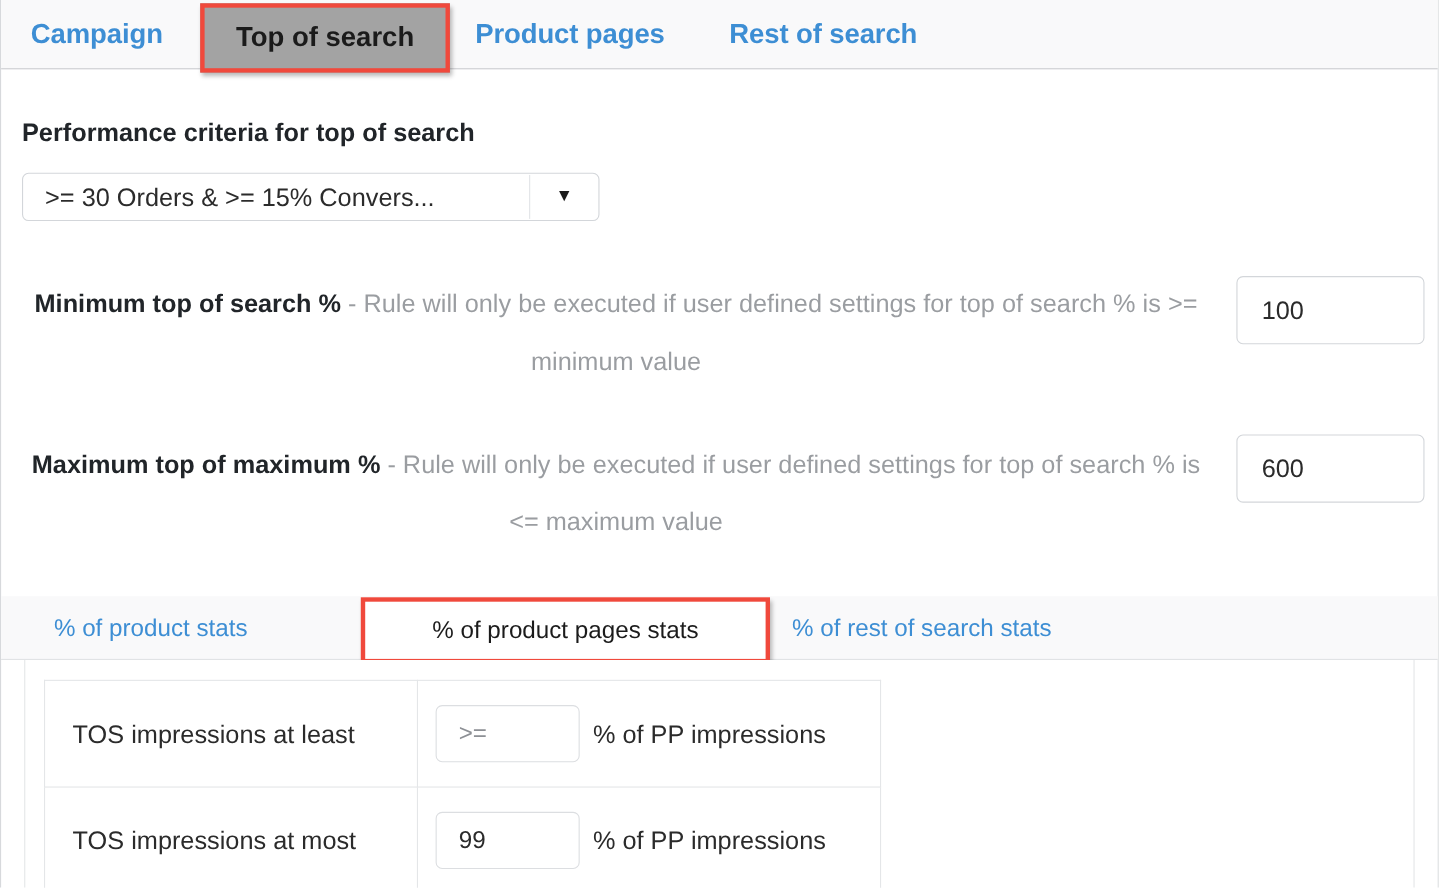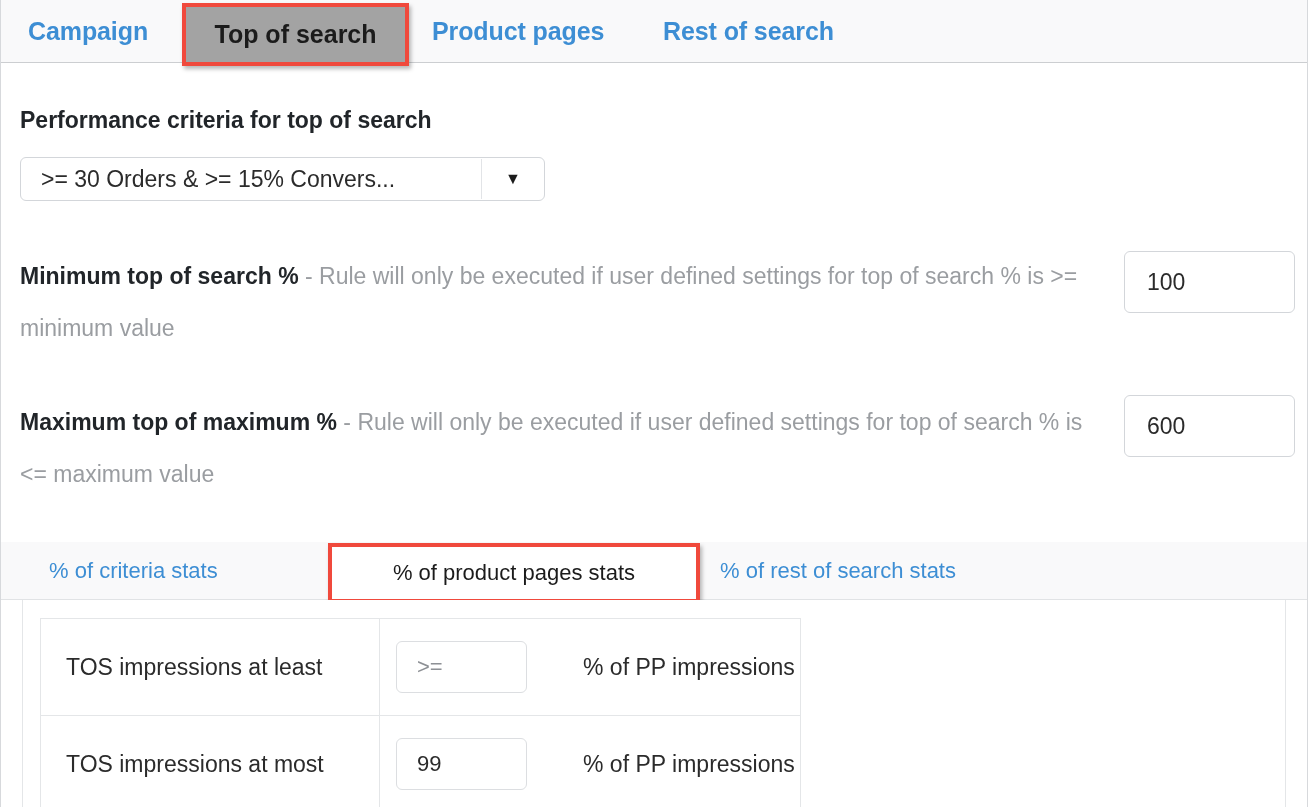--- a/index.html
+++ b/index.html
@@ -109,20 +109,21 @@
     display: flex; align-items: center; justify-content: center;
     font-size: 16px;
     color: #1b1b1b;
   }
 
   
   .criteria-row {
     position: absolute;
     left: 20px;
     width: 1080px;
+    text-align: center;
   }
   .criteria-row.row-min { top: 250px; }
   .criteria-row.row-max { top: 396px; }
 
   .criteria-text {
     font-size: 23px;
     line-height: 52px;
     color: #9a9da1;
     white-space: normal;
   }
@@ -233,21 +234,20 @@
     padding-left: 20px;
     font-size: 22px;
     color: #2b2b2b;
     font-family: "Liberation Sans", sans-serif;
   }
   .mini-input.is-placeholder { color: #8d9095; }
   .unit-text {
     font-size: 23px;
     color: #2b2b2b;
     white-space: nowrap;
-    margin-left: 44px;
   }
   .row-partial td { height: 20px; }
   .row-partial .cell-label,
   .row-partial .cell-field { height: 20px; }
 </style>
 </head>
 <body>
 
 <div class="page">
   <div class="outer-frame"></div>
@@ -274,21 +274,21 @@
     <div class="criteria-text"><span class="criteria-strong">Minimum top of search %</span><span> - Rule will only be executed if user defined settings for top of search % is &gt;= minimum value</span></div>
   </div>
   <div class="num-input in-min">100</div>
 
   <div class="criteria-row row-max">
     <div class="criteria-text"><span class="criteria-strong">Maximum top of maximum %</span><span> - Rule will only be executed if user defined settings for top of search % is &lt;= maximum value</span></div>
   </div>
   <div class="num-input in-max">600</div>
 
   <div class="tabbar-secondary">
-    <div class="subtab-link s-campaign">% of criteria stats</div>
+    <div class="subtab-link s-campaign">% of product stats</div>
     <div class="subtab-link s-rest">% of rest of search stats</div>
   </div>
 
   <div class="subtab-active-wrap">
     <div class="subtab-active-label">% of product pages stats</div>
   </div>
 
   <div class="stats-panel"></div>
 
   <table class="stats-table">

